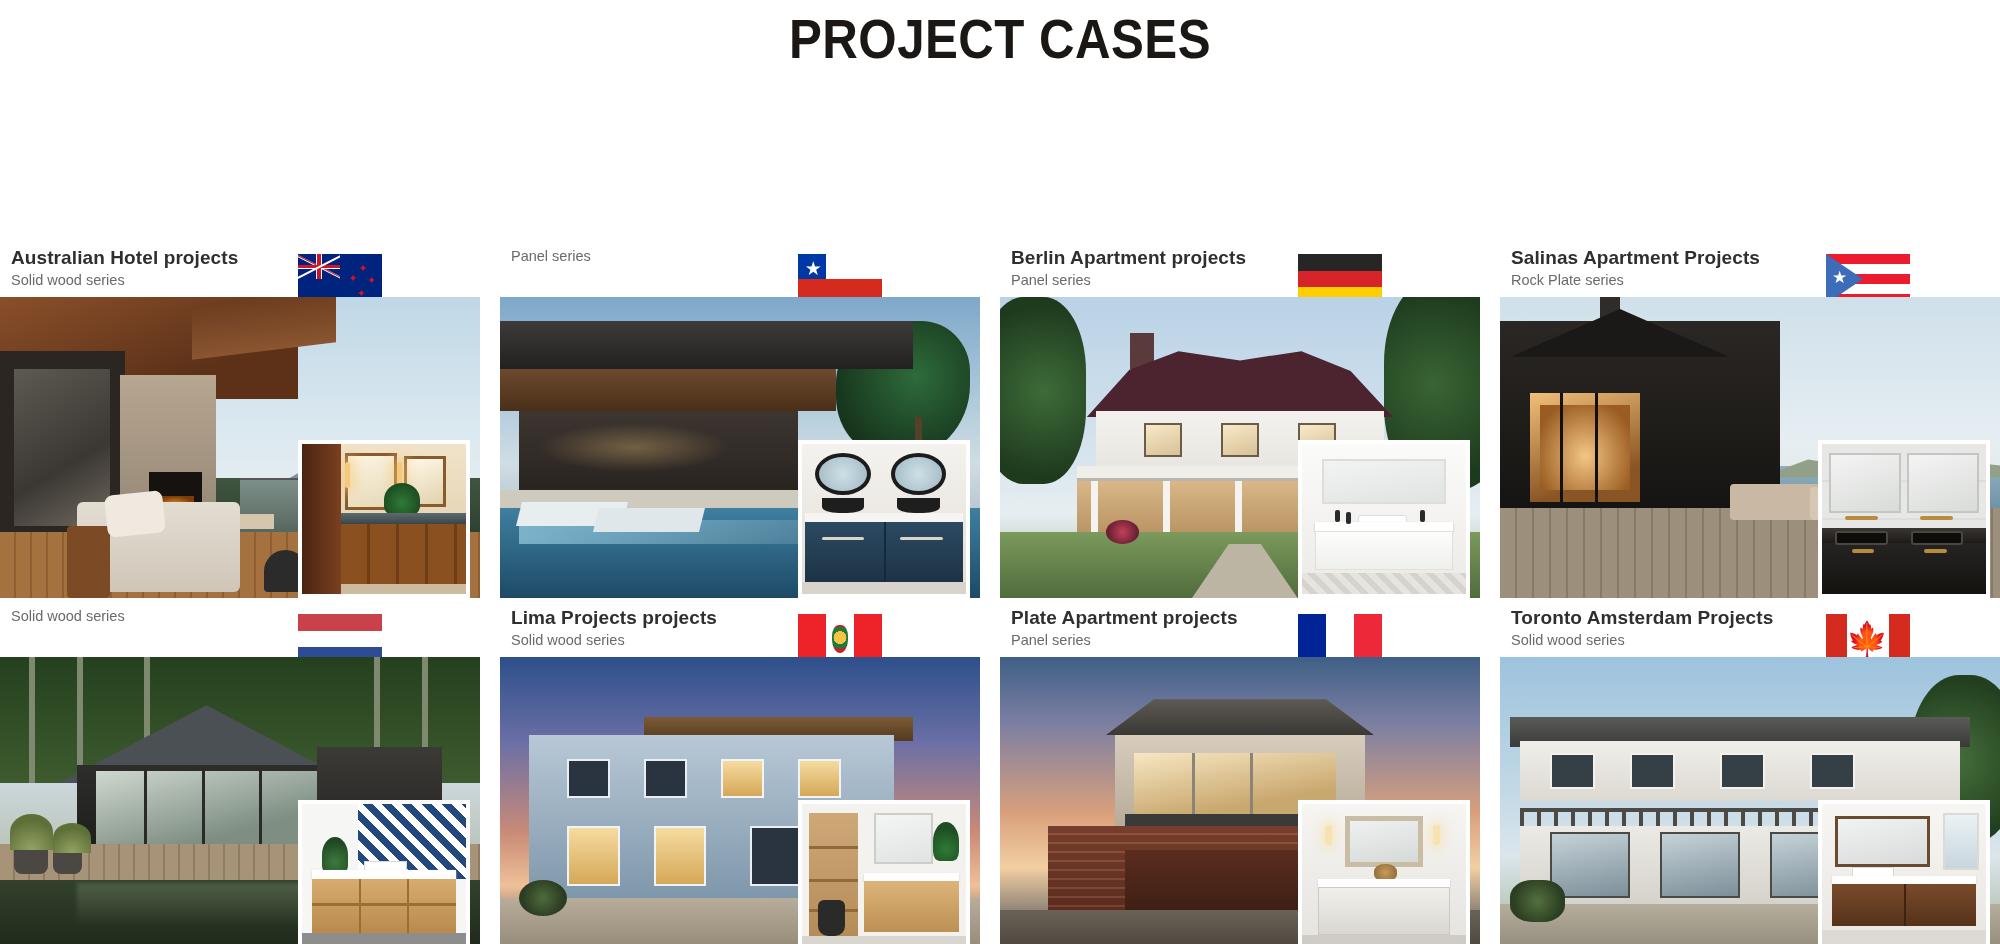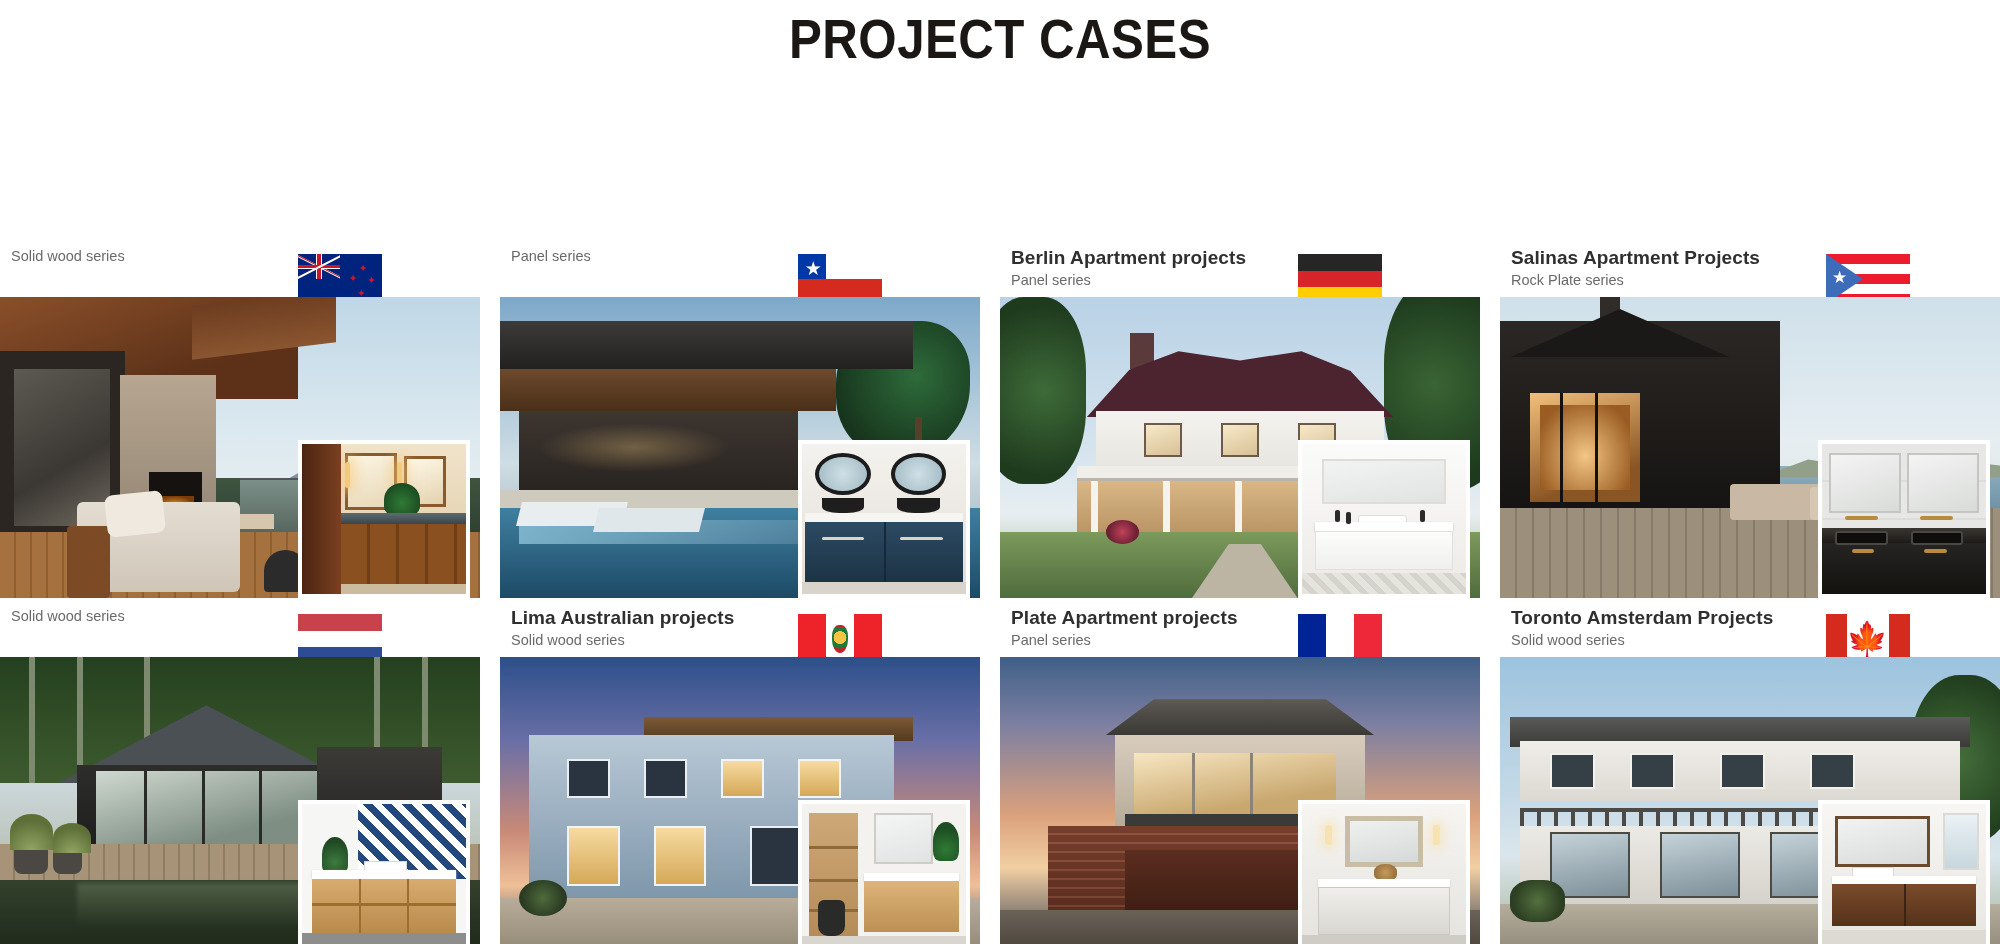--- a/index.html
+++ b/index.html
@@ -357,20 +357,21 @@
 <div class="page">
 
   <div class="header">
     <div class="page-title">PROJECT CASES</div>
   </div>
 
   <div class="cases-grid">
 
     <div class="case-card">
       <div class="case-head">
+        <div class="case-title">Australian Hotel projects</div>
         <div class="case-sub">Solid wood series</div>
         <div class="flag">
           <div class="fl fl-nz">
             <div class="uj">
               <div class="ujd1"></div>
                 <div class="ujd2"></div>
               <div class="ujv"></div>
                 <div class="ujh"></div>
               <div class="ujv2"></div>
                 <div class="ujh2"></div>
@@ -611,21 +612,21 @@
             <div class="layer i5-cabline" style="left:35%;top:50%;width:2px;height:36%;"></div>
             <div class="layer i5-cabline" style="left:64%;top:50%;width:2px;height:36%;"></div>
             <div class="layer i5-floor"></div>
           </div>
         </div>
       </div>
     </div>
 
     <div class="case-card">
       <div class="case-head">
-        <div class="case-title">Lima Australian projects</div>
+        <div class="case-title">Lima Projects projects</div>
         <div class="case-sub">Solid wood series</div>
         <div class="flag">
           <div class="fl fl-pe">
               <div class="l"></div>
               <div class="r"></div>
               <div class="coa"></div>
             </div>
         </div>
       </div>
       <div class="case-media">

